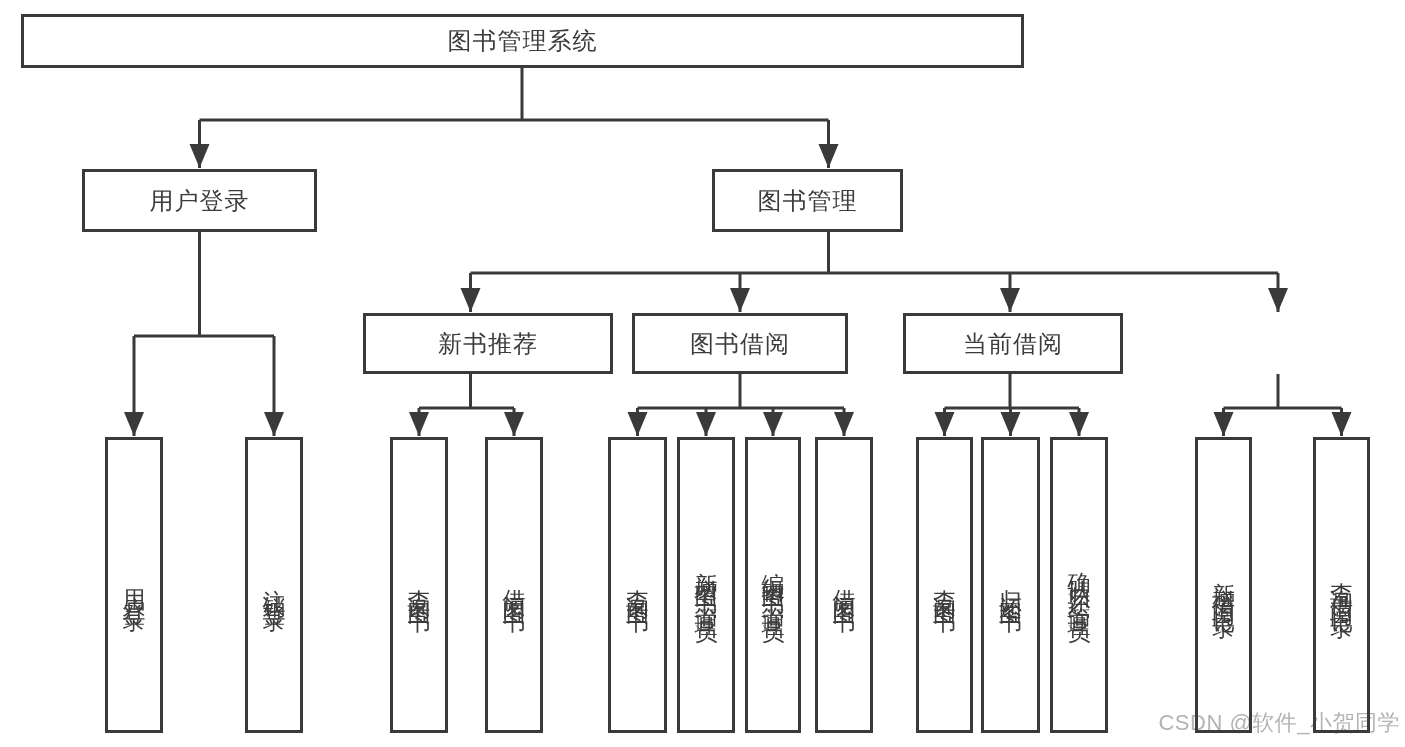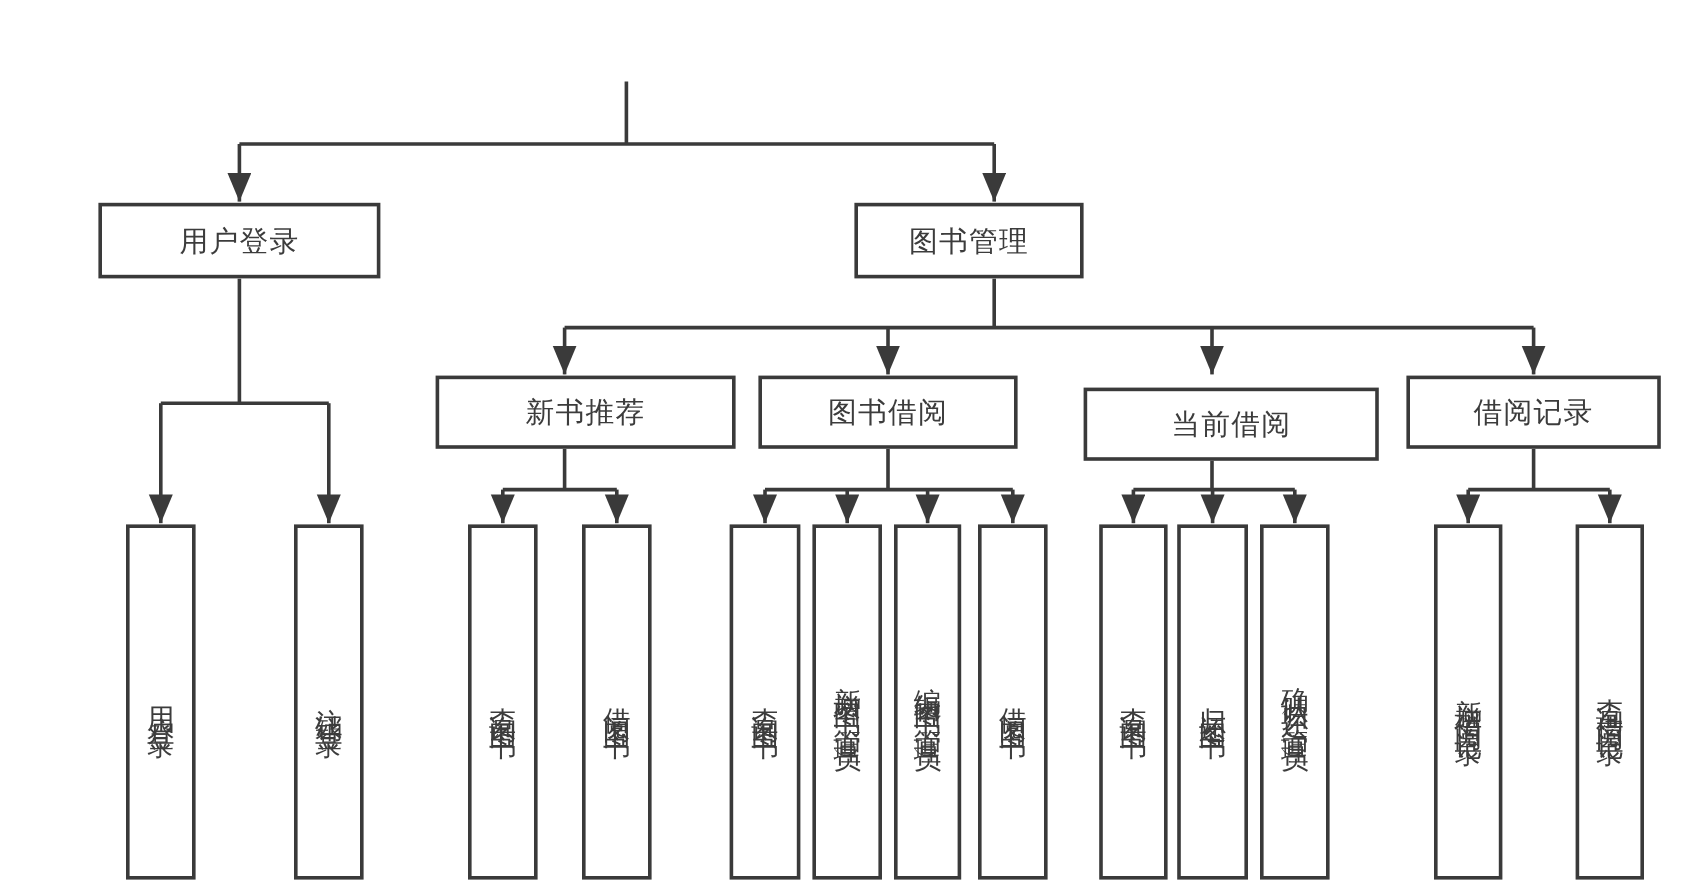--- a/index.html
+++ b/index.html
@@ -64,39 +64,39 @@
     <line x1="706" y1="408" x2="706" y2="436" marker-end="url(#ah)"></line>
     <line x1="773" y1="408" x2="773" y2="436" marker-end="url(#ah)"></line>
     <line x1="844" y1="408" x2="844" y2="436" marker-end="url(#ah)"></line>
     <line x1="944.5" y1="408" x2="944.5" y2="436" marker-end="url(#ah)"></line>
     <line x1="1010.5" y1="408" x2="1010.5" y2="436" marker-end="url(#ah)"></line>
     <line x1="1079" y1="408" x2="1079" y2="436" marker-end="url(#ah)"></line>
     <line x1="1223.5" y1="408" x2="1223.5" y2="436" marker-end="url(#ah)"></line>
     <line x1="1341.5" y1="408" x2="1341.5" y2="436" marker-end="url(#ah)"></line>
   </svg>
 
+  <div class="box hbox root">
+    <span>图书管理系统</span>
+  </div>
 
   <div class="box hbox lv2" style="left:82px;width:235px;">
     <span>用户登录</span>
   </div>
   <div class="box hbox lv2" style="left:712px;width:191px;">
     <span>图书管理</span>
   </div>
 
   <div class="box hbox lv3" style="left:363px;width:250px;">
     <span>新书推荐</span>
   </div>
   <div class="box hbox lv3" style="left:632px;width:216px;">
     <span>图书借阅</span>
   </div>
-  <div class="box hbox lv3" style="left:903px;width:246px;margin-top:10px;">
+  <div class="box hbox lv3" style="left:903px;width:220px;">
     <span>当前借阅</span>
-  </div>
-  <div class="box hbox lv3" style="left:1172px;width:212px;">
-    <span>借阅记录</span>
   </div>
 
   <div class="box vbox" style="left:105px;width:58px;">
     <span>用户登录</span>
   </div>
   <div class="box vbox" style="left:245px;width:58px;">
     <span>注销登录</span>
   </div>
 
   <div class="box vbox" style="left:390px;width:58px;">
@@ -129,13 +129,14 @@
     <span>确认归还（管理员）</span>
   </div>
 
   <div class="box vbox" style="left:1195px;width:57px;">
     <span>新增借阅记录</span>
   </div>
   <div class="box vbox" style="left:1313px;width:57px;">
     <span>查询借阅记录</span>
   </div>
 
+  <div class="watermark">CSDN @软件_小贺同学</div>
 </div>
 
 </body></html>

